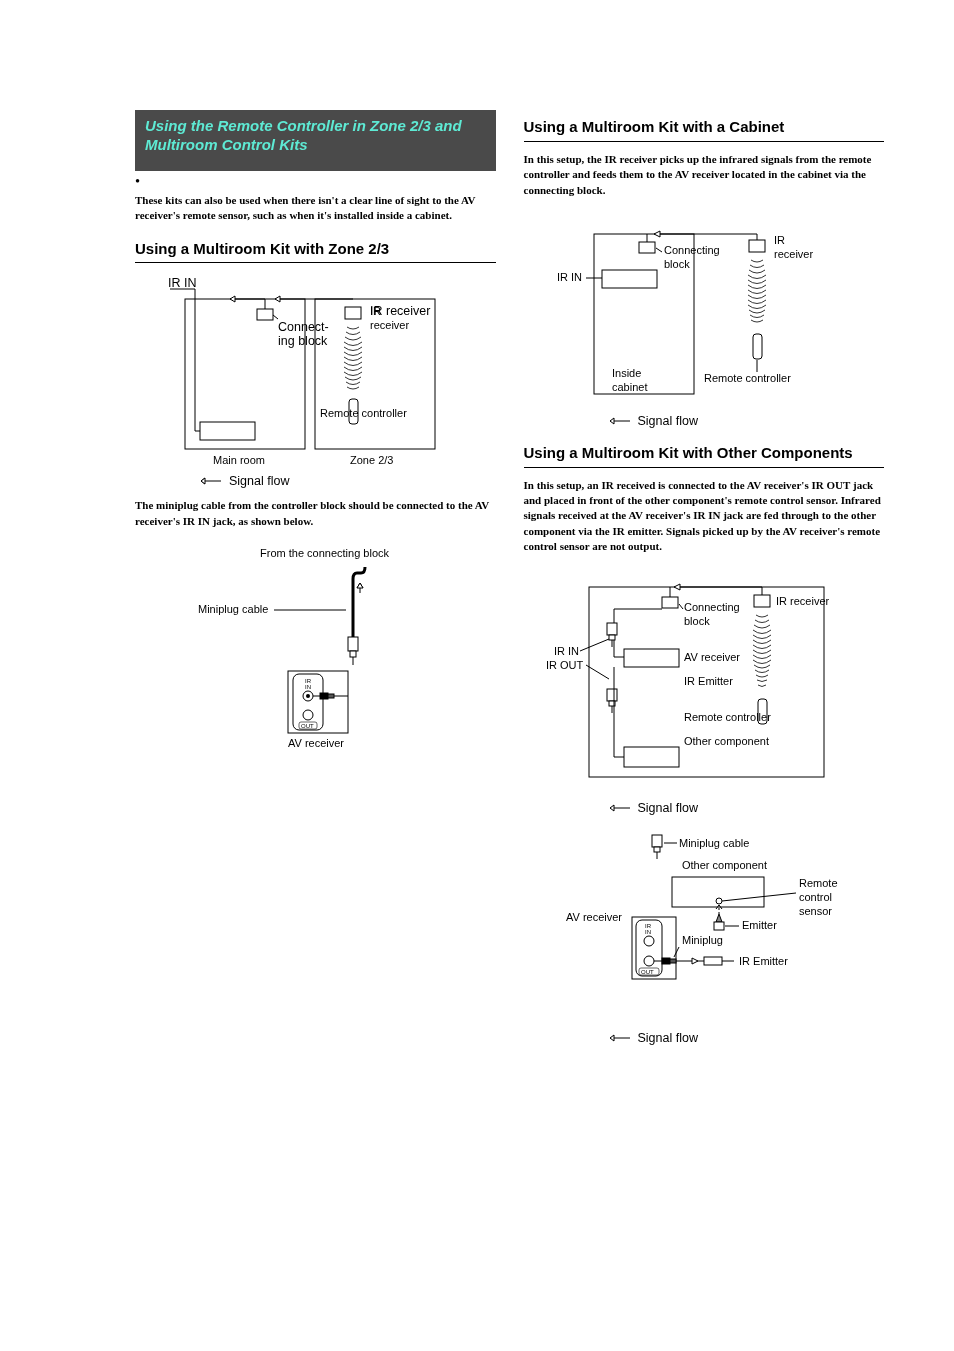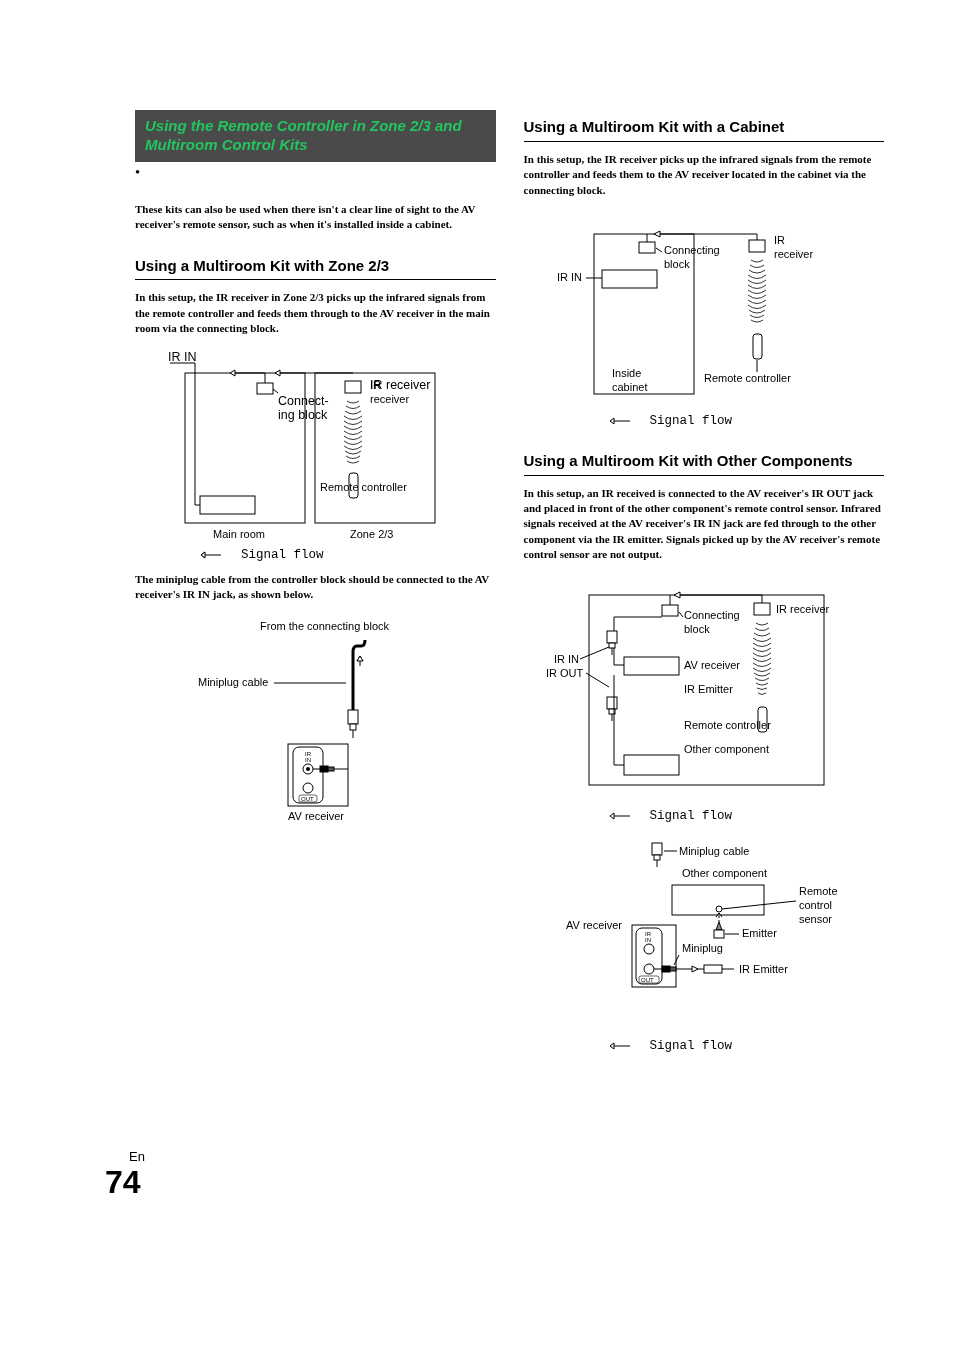--- a/index.html
+++ b/index.html
@@ -17,64 +17,64 @@
   .columns {
     display: flex;
     gap: 28px;
   }
   .col {
     flex: 1;
     min-width: 0;
   }
   .section-header {
     background: #4a4a4a;
-    color: #22c55e;
+    color: #5eead4;
     font-style: italic;
     font-weight: bold;
     font-family: Arial, sans-serif;
     font-size: 15px;
-    padding: 7px 10px 7px 10px;
+    padding: 7px 10px 16px 10px;
     line-height: 1.25;
   }
   .body-text {
     font-size: 11px;
     line-height: 1.4;
     margin: 10px 0 6px 0;
     font-weight: bold;
   }
   .bullet-row {
     font-size: 14.5px;
     line-height: 1.4;
     display: flex;
     gap: 6px;
     margin: 0 0 2px 0;
   }
   .bullet-dot { flex: 0 0 auto; }
   .sub-header {
     font-family: Arial, sans-serif;
     font-weight: bold;
     font-size: 15px;
-    margin-top: 24px;
+    margin-top: 16px;
     padding-bottom: 4px;
     border-bottom: 1.5px solid #000;
     line-height: 1.25;
   }
   .diagram-wrap {
     margin: 14px 0 6px 0;
   }
   .diagram-label {
     font-family: Arial, sans-serif;
     font-size: 12.5px;
   }
   .caption-row {
-    font-family: Liberation Mono, monospace;
+    font-family: Liberation Sans, sans-serif;
     font-size: 12.5px;
     display: flex;
     align-items: center;
-    gap: 18px;
+    gap: 6px;
     margin-left: 60px;
     margin-top: 2px;
   }
   .footer {
     margin-top: 90px;
     font-family: Arial, sans-serif;
   }
   .footer .lang {
     font-size: 13px;
     text-align: right;
@@ -94,25 +94,24 @@
 
     <div class="col">
 
       <div class="section-header">Using the Remote Controller in Zone 2/3 and Multiroom Control Kits</div>
 
 
       <div class="bullet-row">
         <span class="bullet-dot">•</span>
       </div>
 
-      <p class="body-text" style="margin-top:20px;">These kits can also be used when there isn't a clear line of sight to the AV receiver's remote sensor, such as when it's installed inside a cabinet.</p>
+      <p class="body-text" style="margin-top:2px;">These kits can also be used when there isn't a clear line of sight to the AV receiver's remote sensor, such as when it's installed inside a cabinet.</p>
 
       <div class="sub-header">Using a Multiroom Kit with Zone 2/3</div>
 
-      <p class="body-text">In this setup, the IR receiver in Zone 2/3 picks up the infrared signals from the remote controller and feeds them through to the AV receiver in the main room via the connecting block.</p>
 
       <div class="diagram-wrap">
         <svg width="320" height="195" viewBox="0 0 320 195">
 
           <rect x="50" y="22" width="120" height="150" fill="none" stroke="#000" stroke-width="1"></rect>
 
           <rect x="180" y="22" width="120" height="150" fill="none" stroke="#000" stroke-width="1"></rect>
 
           <rect x="122" y="32" width="16" height="11" fill="#fff" stroke="#000"></rect>
 
@@ -437,19 +436,13 @@
               <path d="M26 5 L6 5" stroke="#000"></path>
               <path d="M10 2 L6 5 L10 8 Z" fill="#fff" stroke="#000"></path>
             </svg>
           <span>Signal flow</span>
         </div>
       </div>
 
     </div>
   </div>
 
-  <div class="footer">
-    <div style="margin-left:-30px;">
-      <div class="lang">En</div>
-      <div class="pg">74</div>
-    </div>
-  </div>
 </div>
 
 </body></html>

